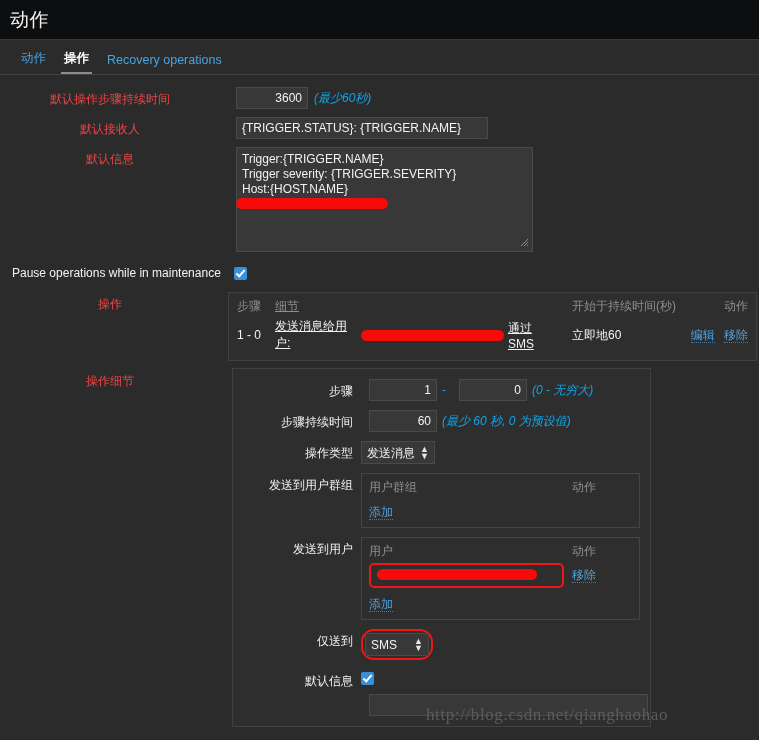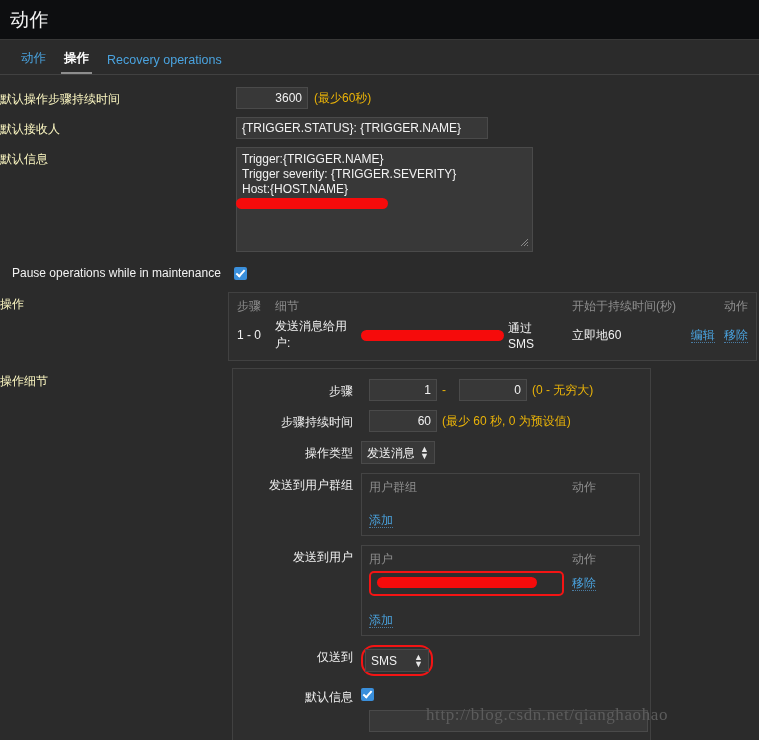--- a/index.html
+++ b/index.html
@@ -62,24 +62,24 @@
     font-size: 12px;
     color: #f2f2f2;
   }
   .row {
     display: flex;
     align-items: flex-start;
     margin-bottom: 8px;
   }
   .lbl {
     width: 228px;
-    text-align: left;
+    text-align: center;
     padding-right: 8px;
     padding-top: 4px;
-    color: #fef9c3;
+    color: #ef4444;
     font-size: 12px;
     flex: 0 0 228px;
     white-space: nowrap;
   }
   .fld { display: flex; align-items: center; gap: 6px; }
 
   input.txt, textarea.txt {
     background: #383838;
     border: 1px solid #4a4a4a;
     color: #f2f2f2;
@@ -90,21 +90,21 @@
     outline: none;
     margin-left: 8px;
   }
   input.num { text-align: right; }
   textarea.txt {
     height: 105px;
     resize: none;
     line-height: 15px;
     padding: 4px 5px;
   }
-  .hint { color: #eab308; font-size: 12px; white-space: nowrap; }
+  .hint { color: #0ea5e9; font-size: 12px; white-space: nowrap; font-style: italic; }
 
   
   .cb {
     width: 13px; height: 13px;
     border-radius: 2px;
     background: #3a8fdb;
     position: relative;
     display: inline-block;
     cursor: pointer;
     flex: 0 0 13px;
@@ -131,21 +131,21 @@
   }
   .op-table { width: 529px; }
   .op-head, .op-body {
     display: flex;
     font-size: 12px;
     align-items: center;
   }
   .op-head { color: #8e8e8e; padding-bottom: 3px; }
   .op-body { color: #f2f2f2; }
   .c-step { width: 38px; flex: 0 0 38px; }
-  .c-detail { flex: 1 1 auto; display: flex; align-items: center; gap: 4px; min-width: 0; }
+  .c-detail { flex: 1 1 auto; display: flex; align-items: center; gap: 4px; min-width: 0; text-decoration: underline; }
   .c-start { width: 50px; flex: 0 0 50px; text-align: right; }
   .c-dur { width: 78px; flex: 0 0 78px; text-align: left; }
   .c-act { width: 62px; flex: 0 0 62px; text-align: right; }
   .link {
     color: #4aa3df;
     text-decoration: none;
     border-bottom: 1px dotted #4a7ca3;
     cursor: pointer;
   }
   .link + .link { margin-left: 6px; }
@@ -219,21 +219,21 @@
     border: 1px solid #444444;
     width: 279px;
     padding: 5px 7px 6px 7px;
     font-size: 12px;
   }
   .lb-head { display: flex; color: #8e8e8e; margin-bottom: 3px; }
   .lb-head .lh-name { flex: 1 1 auto; }
   .lb-head .lh-act { width: 60px; flex: 0 0 60px; }
   .lb-row { display: flex; align-items: center; margin: 2px 0 4px 0; min-height: 20px; }
   .lb-row .lr-act { width: 60px; flex: 0 0 60px; }
-  .lb-add { margin-top: 16px; }
+  .lb-add { margin-top: 8px; }
 
   .user-row-highlight {
     border: 2px solid #f41414;
     border-radius: 5px;
     padding: 2px 6px;
     flex: 1 1 auto;
     min-width: 0;
     margin-right: 8px;
   }
 

